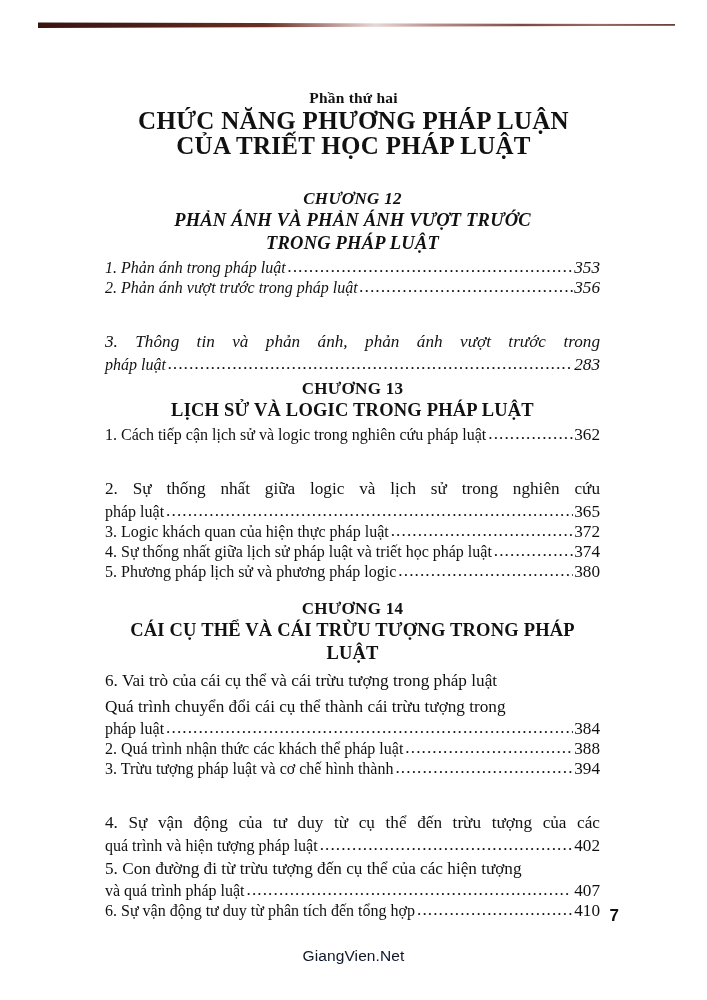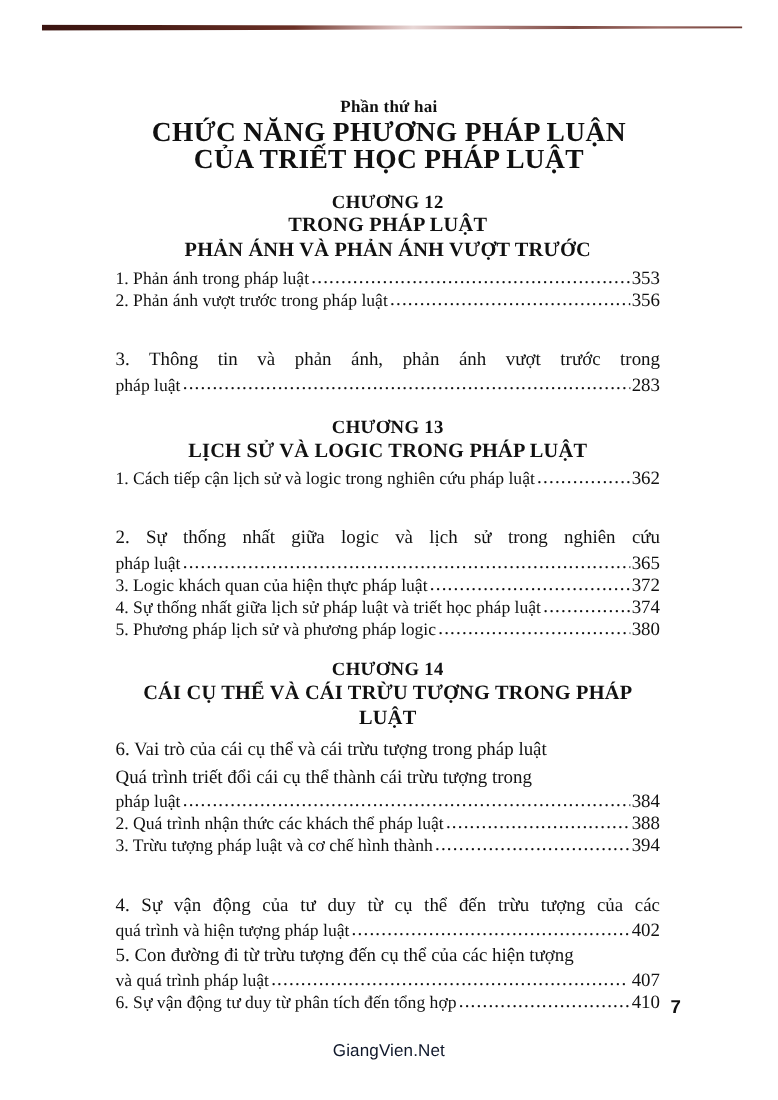--- a/index.html
+++ b/index.html
@@ -161,24 +161,24 @@
   <div class="top-rule">
     <div class="bar"></div>
   </div>
 
   <div class="part-head">
     <div class="part-label">Phần thứ hai</div>
     <div class="part-title-1">CHỨC NĂNG PHƯƠNG PHÁP LUẬN</div>
     <div class="part-title-2">CỦA TRIẾT HỌC PHÁP LUẬT</div>
   </div>
 
-  <div class="chapter" id="chapter-0" style="top:173px;">
+  <div class="chapter" id="chapter-0" style="top:188px;font-style:italic;">
     <div class="chapter-num">CHƯƠNG 12</div>
+    <div class="chapter-title">PHẢN ÁNH VÀ PHẢN ÁNH VƯỢT TRƯỚC</div>
     <div class="chapter-title">TRONG PHÁP LUẬT</div>
-    <div class="chapter-title">PHẢN ÁNH VÀ PHẢN ÁNH VƯỢT TRƯỚC</div>
     <div class="toc">
         <div class="entry-row">
           <span class="entry-text">1. Phản ánh trong pháp luật</span>
           <span class="leader">........................................................................................................................................................................................................</span>
           <span class="pageno">353</span>
         </div>
         <div class="entry-row">
           <span class="entry-text">2. Phản ánh vượt trước trong pháp luật</span>
           <span class="leader">........................................................................................................................................................................................................</span>
           <span class="pageno">356</span>
@@ -223,21 +223,21 @@
           <span class="pageno">380</span>
         </div>
       </div>
   </div>
 
   <div class="chapter" id="chapter-2" style="top:598px;">
     <div class="chapter-num">CHƯƠNG 14</div>
     <div class="chapter-title">CÁI CỤ THỂ VÀ CÁI TRỪU TƯỢNG TRONG PHÁP LUẬT</div>
     <div class="toc">
         <div class="entry-plain">6. Vai trò của cái cụ thể và cái trừu tượng trong pháp luật</div>
-        <div class="entry-plain">Quá trình triết đổi cái cụ thể thành cái trừu tượng trong</div>
+        <div class="entry-plain">Quá trình chuyển đổi cái cụ thể thành cái trừu tượng trong</div>
         <div class="entry-row">
           <span class="entry-text">pháp luật</span>
           <span class="leader">........................................................................................................................................................................................................</span>
           <span class="pageno">384</span>
         </div>
         <div class="entry-row">
           <span class="entry-text">2. Quá trình nhận thức các khách thể pháp luật</span>
           <span class="leader">........................................................................................................................................................................................................</span>
           <span class="pageno">388</span>
         </div>

